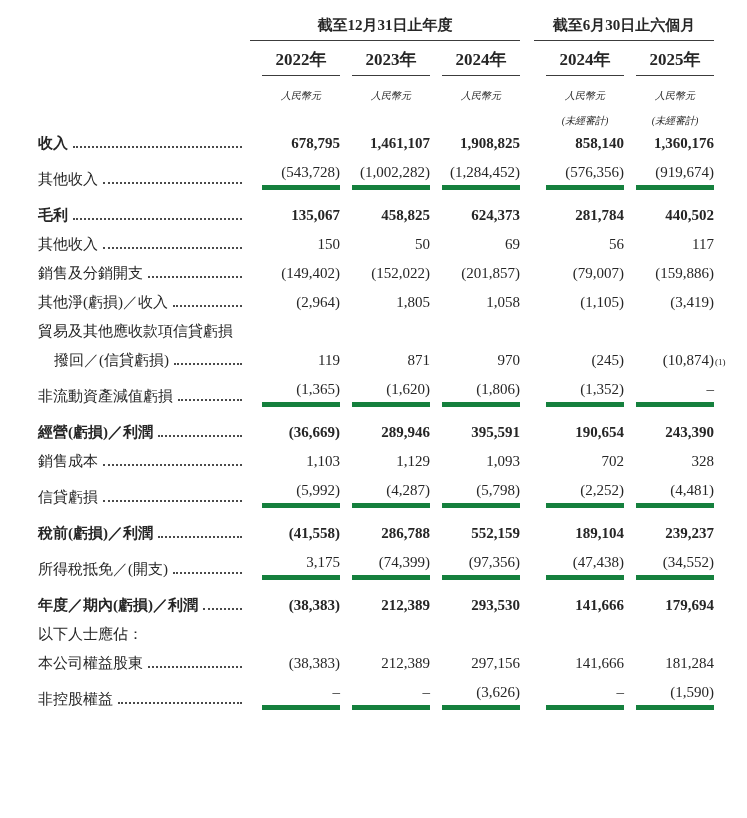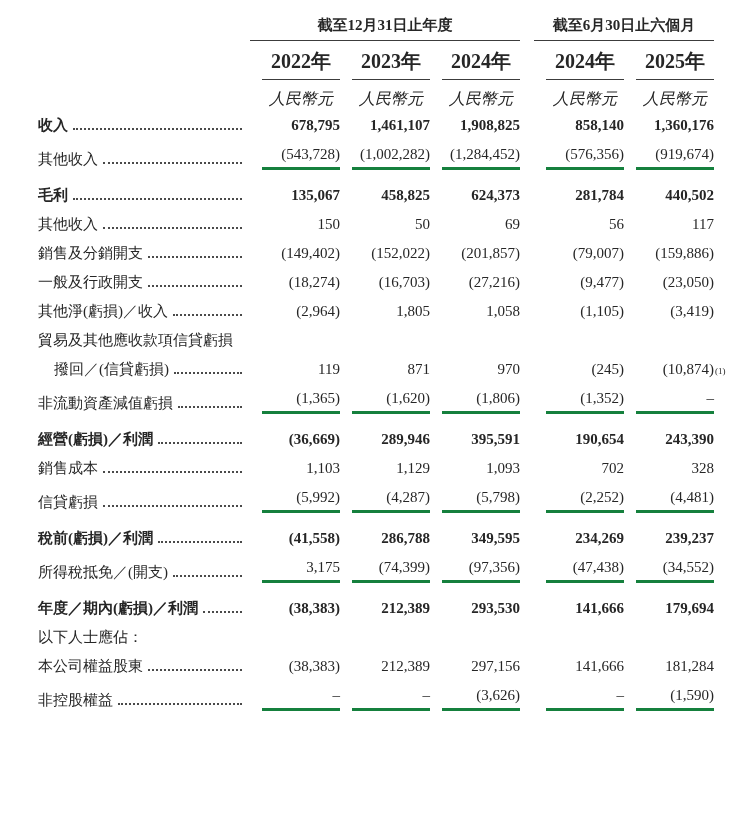--- a/index.html
+++ b/index.html
@@ -35,31 +35,31 @@
     font-weight: bold;
     font-size: 15px;
     padding-bottom: 5px;
   }
   .yr-th { text-align: right; padding-top: 7px; }
   .yr {
     display: inline-block;
     min-width: 78px;
     text-align: center;
     font-weight: bold;
-    font-size: 20px;
+    font-size: 17px;
     border-bottom: 1.2px solid #3c3c3c;
     padding-bottom: 4px;
   }
   .cur-th { text-align: right; padding-top: 9px; }
   .cur, .note {
     display: inline-block;
     min-width: 78px;
     text-align: center;
     font-style: italic;
-    font-size: 16px;
+    font-size: 10px;
   }
   .note-th { text-align: right; padding-top: 7px; }
   .th-row-thousands .note-th { padding-top: 12px; padding-bottom: 16px; }
 
   
   tbody td { padding: 5px 0 3px 0; font-size: 15px; line-height: 21px; }
   tr.gap td { padding-top: 12px; }
 
   .lbl-cell .lbl-wrap { display: flex; align-items: baseline; }
   .lbl { white-space: nowrap; }
@@ -71,21 +71,21 @@
     min-width: 6px;
   }
 
   .num-cell { text-align: right; }
   .cl {
     display: inline-block;
     min-width: 78px;
     text-align: right;
     position: relative;
   }
-  .u1 { border-bottom: 3px solid #15803d; padding-bottom: 2px; }
+  .u1 { border-bottom: 5px solid #15803d; padding-bottom: 2px; }
   tr.bold .lbl, tr.bold .cl { font-weight: bold; }
 
   .note-sup {
     position: absolute;
     left: 100%;
     bottom: 4px;
     font-size: 9px;
     line-height: 9px;
     margin-left: 1px;
     font-weight: normal;
@@ -123,20 +123,29 @@
       </tr>
       <tr>
         <th></th>
         <th class="cur-th"><span class="cur">人民幣元</span></th>
         <th class="cur-th"><span class="cur">人民幣元</span></th>
         <th class="cur-th"><span class="cur">人民幣元</span></th>
         <th></th>
         <th class="cur-th"><span class="cur">人民幣元</span></th>
         <th class="cur-th"><span class="cur">人民幣元</span></th>
       </tr>
+      <tr>
+        <th></th>
+        <th></th>
+          <th></th>
+          <th></th>
+        <th></th>
+        <th class="note-th"><span class="note">(未經審計)</span></th>
+        <th class="note-th"><span class="note">(未經審計)</span></th>
+      </tr>
     </thead>
     <tbody>
         <tr class="bold">
     <td class="lbl-cell">
       <div class="lbl-wrap">
         <span class="lbl">收入</span>
         <span class="leader"></span>
       </div>
     </td>
   <td class="num-cell"><span class="cl">678,795</span></td>
@@ -198,34 +207,20 @@
   <td class="num-cell"><span class="cl">(149,402)</span></td>
           <td class="num-cell"><span class="cl">(152,022)</span></td>
           <td class="num-cell"><span class="cl">(201,857)</span></td>
           <td></td>
           <td class="num-cell"><span class="cl">(79,007)</span></td>
           <td class="num-cell"><span class="cl">(159,886)</span></td>
         </tr>
         <tr>
     <td class="lbl-cell">
       <div class="lbl-wrap">
-        <span class="lbl">一般及行政開支</span>
-        <span class="leader"></span>
-      </div>
-    </td>
-  <td class="num-cell"><span class="cl">(18,274)</span></td>
-          <td class="num-cell"><span class="cl">(16,703)</span></td>
-          <td class="num-cell"><span class="cl">(27,216)</span></td>
-          <td></td>
-          <td class="num-cell"><span class="cl">(9,477)</span></td>
-          <td class="num-cell"><span class="cl">(23,050)</span></td>
-        </tr>
-        <tr>
-    <td class="lbl-cell">
-      <div class="lbl-wrap">
         <span class="lbl">其他淨(虧損)／收入</span>
         <span class="leader"></span>
       </div>
     </td>
   <td class="num-cell"><span class="cl">(2,964)</span></td>
           <td class="num-cell"><span class="cl">1,805</span></td>
           <td class="num-cell"><span class="cl">1,058</span></td>
           <td></td>
           <td class="num-cell"><span class="cl">(1,105)</span></td>
           <td class="num-cell"><span class="cl">(3,419)</span></td>
@@ -316,23 +311,23 @@
         </tr>
         <tr class="gap bold">
     <td class="lbl-cell">
       <div class="lbl-wrap">
         <span class="lbl">稅前(虧損)／利潤</span>
         <span class="leader"></span>
       </div>
     </td>
   <td class="num-cell"><span class="cl">(41,558)</span></td>
           <td class="num-cell"><span class="cl">286,788</span></td>
-          <td class="num-cell"><span class="cl">349,595</span></td>
-          <td></td>
-          <td class="num-cell"><span class="cl">234,269</span></td>
+          <td class="num-cell"><span class="cl">552,159</span></td>
+          <td></td>
+          <td class="num-cell"><span class="cl">189,104</span></td>
           <td class="num-cell"><span class="cl">239,237</span></td>
         </tr>
         <tr>
     <td class="lbl-cell">
       <div class="lbl-wrap">
         <span class="lbl">所得稅抵免／(開支)</span>
         <span class="leader"></span>
       </div>
     </td>
   <td class="num-cell"><span class="cl u1">3,175</span></td>

